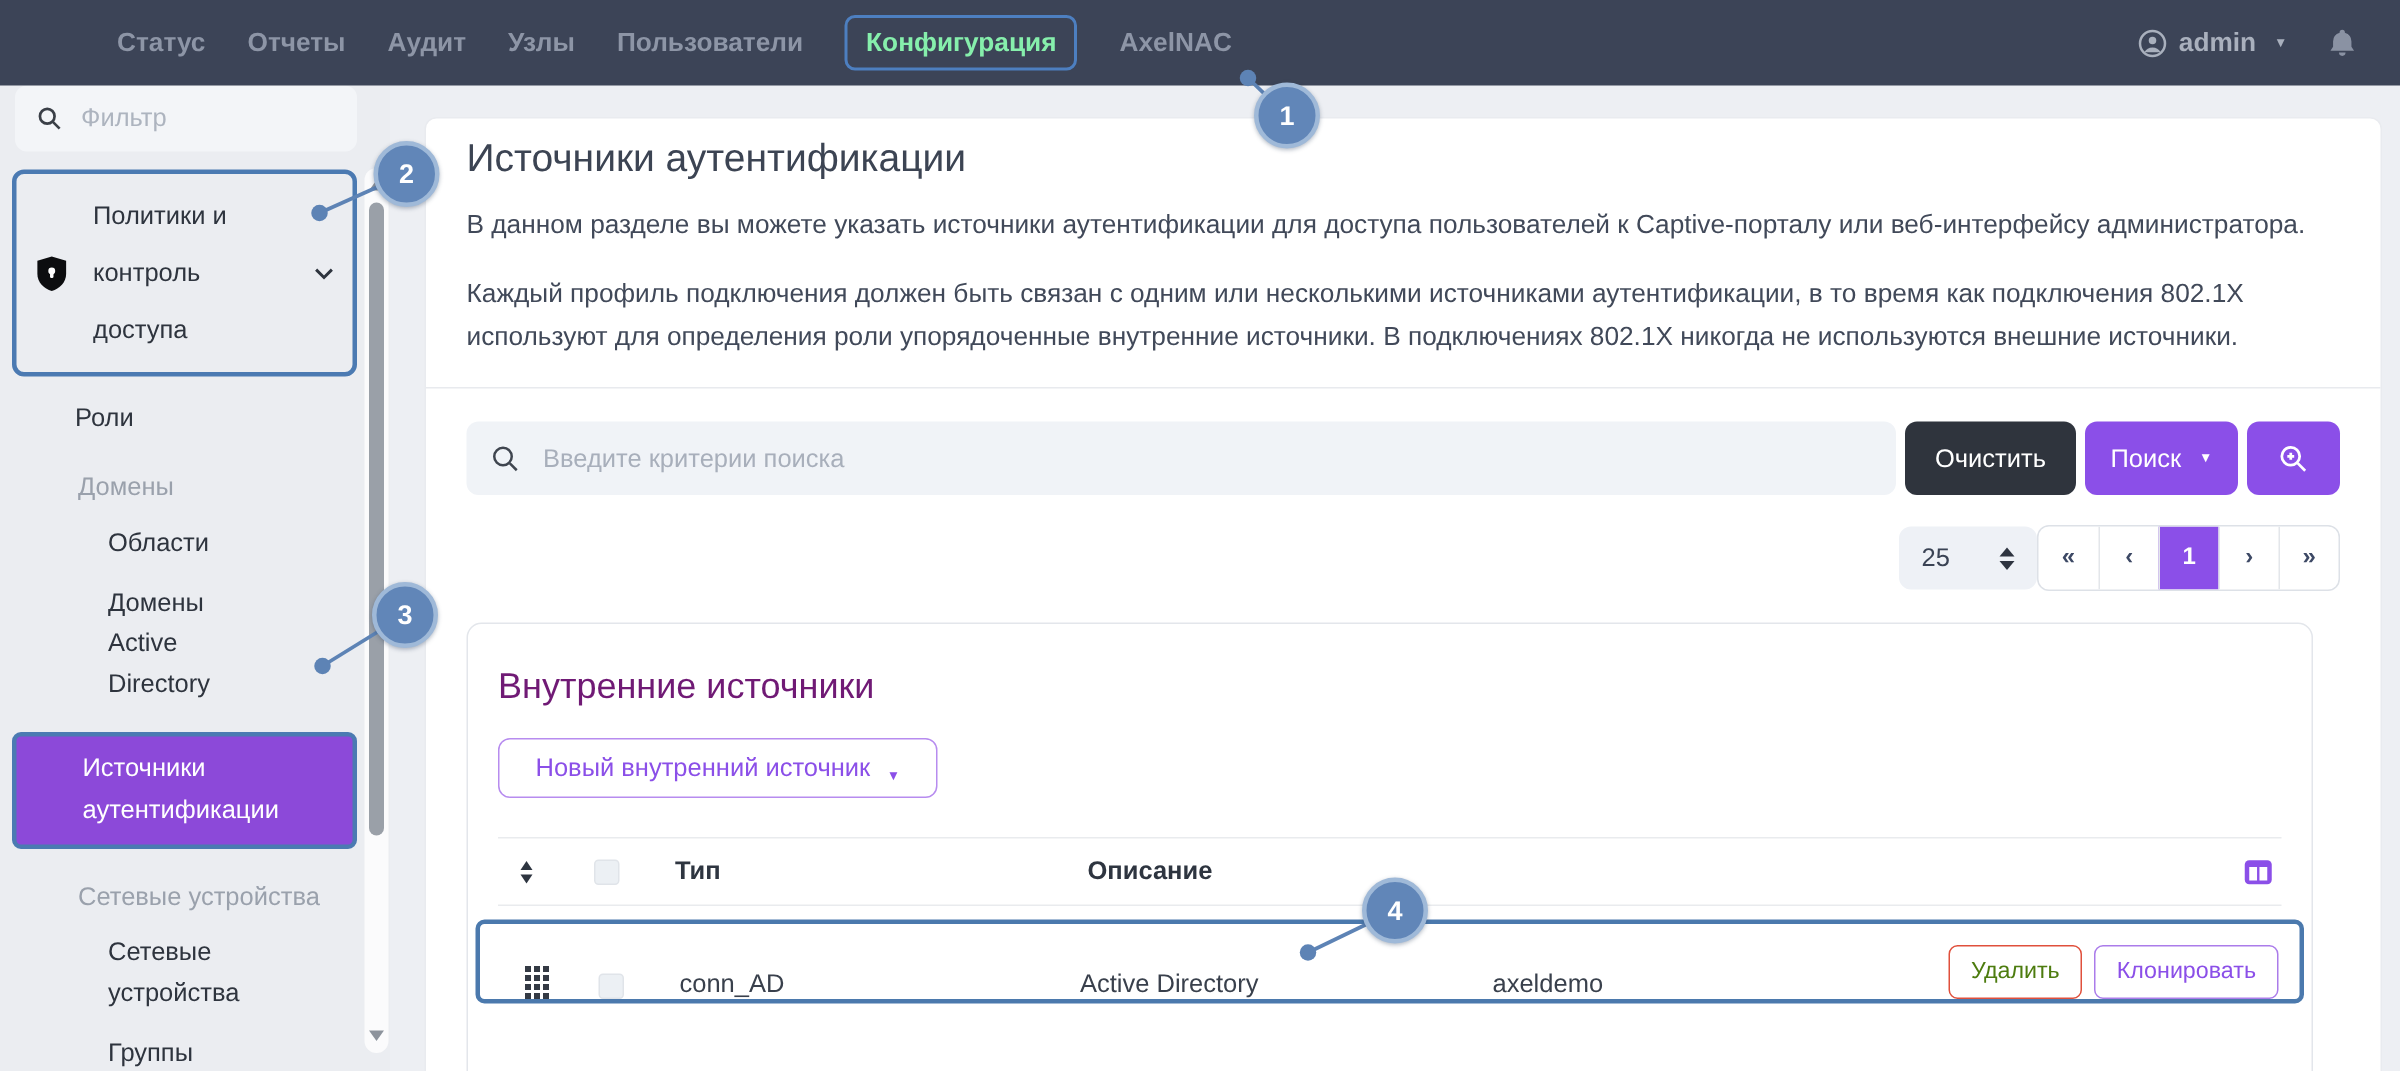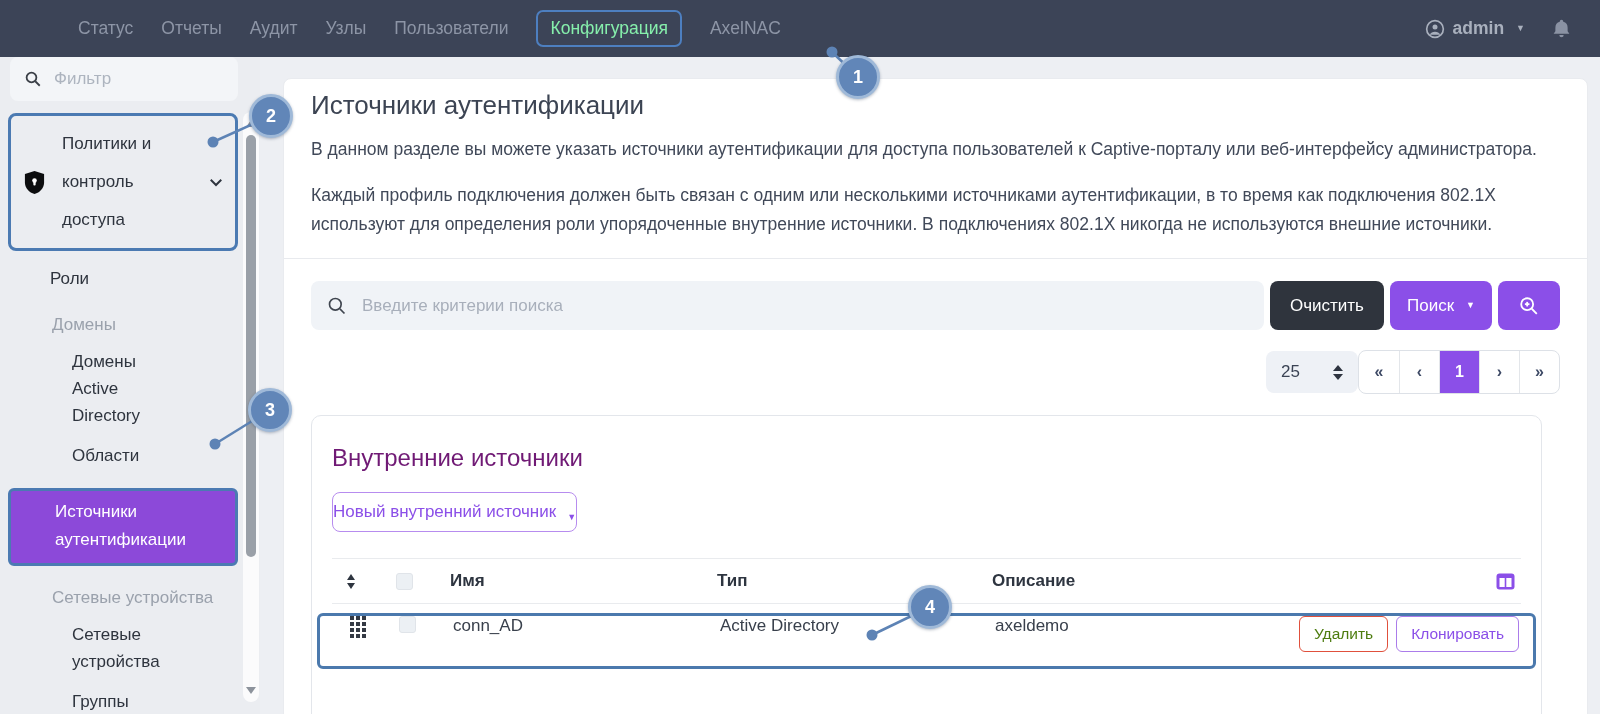--- a/index.html
+++ b/index.html
@@ -3,21 +3,21 @@
 <meta charset="utf-8">
 <style>
   * { box-sizing: border-box; margin: 0; padding: 0; }
   html,body { width:1600px; height:714px; overflow:hidden; }
   body { font-family:"Liberation Sans", sans-serif; background:#edeff3; position:relative; }
 
   
   .topbar { height:57px; background:#3c4457; display:flex; align-items:center; padding:0 28px; position:relative; z-index:5; }
   .logo { font-family:"DejaVu Sans Mono", monospace; font-weight:bold; font-size:31px; color:#ffffff; letter-spacing:1px; }
   .nav { display:flex; align-items:center; gap:28px; margin-left:50px; }
-  .nav-item { color:#8d95a6; font-size:17.5px; font-weight:400; cursor:pointer; white-space:nowrap; }
+  .nav-item { color:#8d95a6; font-size:17.5px; font-weight:700; cursor:pointer; white-space:nowrap; }
   .nav-item.active { color:#86efac; border:2.5px solid #4d7fc0; border-radius:7px; padding:6px 12px; }
   .topbar-right { margin-left:auto; display:flex; align-items:center; gap:26px; }
   .user { display:flex; align-items:center; gap:8px; color:#a9b0bd; font-weight:700; font-size:17.5px; }
   .caret { font-size:9px; line-height:1; }
   .user .caret { color:#a9b0bd; margin-left:4px; }
 
   
   .layout { position:absolute; top:57px; left:0; right:0; bottom:0; }
 
   
@@ -61,37 +61,37 @@
   .updown i { display:block; width:0; height:0; border-left:5px solid transparent; border-right:5px solid transparent; }
   .updown .u { border-bottom:6px solid #2e3440; }
   .updown .d { border-top:6px solid #2e3440; }
   .pager { display:flex; border:1px solid #dde1e7; border-radius:8px; overflow:hidden; background:#fff; }
   .pager .cell { width:40px; height:42px; display:flex; align-items:center; justify-content:center; font-size:16px; font-weight:700; color:#3d4965; border-left:1px solid #e3e6ea; cursor:pointer; }
   .pager .cell:first-child { border-left:none; }
   .pager .cell.active { background:#8b4fe8; color:#fff; }
 
   .card { margin:22px 18px 0 0; border:1px solid #e3e6eb; border-radius:10px; padding:20px; height:400px; background:#fff; }
   .card-title { font-size:24px; font-weight:500; color:#701a75; margin-top:8px; }
-  .btn-new { margin-top:20px; display:inline-flex; align-items:flex-end; gap:11px; background:#fff; border:1.5px solid #b78cef; color:#8b4fe8; border-radius:8px; padding:9px 0; font-size:17px; cursor:pointer; font-family:"Liberation Sans",sans-serif; }
+  .btn-new { margin-top:20px; display:inline-flex; align-items:flex-end; gap:11px; background:#fff; border:1.5px solid #b78cef; color:#8b4fe8; border-radius:8px; padding:9px 24px; font-size:17px; cursor:pointer; font-family:"Liberation Sans",sans-serif; }
   .btn-new .caret { color:#8b4fe8; }
 
   .table-head { margin-top:26px; display:flex; align-items:center; height:46px; border-top:1px solid #e9ebee; border-bottom:1px solid #e9ebee; font-weight:700; font-size:17px; color:#2e3540; }
   .c-drag { width:64px; padding-left:15px; display:flex; align-items:center; }
   .c-check { width:54px; display:flex; align-items:center; }
   .c-name { width:267px; }
   .c-type { width:275px; }
   .c-desc { flex:1; }
   .c-icons { display:flex; align-items:center; padding-right:6px; }
   .checkbox { width:17px; height:17px; background:#ecf0f4; border:1px solid #e0e4e9; border-radius:3px; cursor:pointer; }
   .sort-icon { display:flex; flex-direction:column; gap:3px; cursor:pointer; }
   .sort-icon i { display:block; width:0; height:0; border-left:4.5px solid transparent; border-right:4.5px solid transparent; }
   .sort-icon .u { border-bottom:6px solid #2e3540; }
   .sort-icon .d { border-top:6px solid #2e3540; }
 
-  .row-outline { margin:9px -15px 0 -15px; border:3px solid #4b79ad; border-radius:6px; height:56px; display:flex; align-items:flex-start; background:#fff; padding-left:15px; font-size:17px; color:#39404c; }
+  .row-outline { margin:9px -15px 0 -15px; border:3px solid #4b79ad; border-radius:6px; height:56px; display:flex; align-items:flex-end; background:#fff; padding-left:15px; font-size:17px; color:#39404c; }
   .grip { display:grid; grid-template-columns:repeat(3,4px); grid-auto-rows:4px; gap:2px; cursor:grab; }
   .grip i { background:#343a44; display:block; }
   .row-actions { margin-left:auto; display:flex; gap:8px; padding-right:14px; }
   .btn-del { background:#fff; border:1.5px solid #e0503c; color:#4d7c0f; border-radius:6px; padding:8px 14px; font-size:15.5px; }
   .btn-clone { background:#fff; border:1.5px solid #ab7cea; color:#8b4fe8; border-radius:6px; padding:8px 14px; font-size:15.5px; }
 
   
   .callout-lines { position:absolute; left:0; top:0; width:1600px; height:714px; pointer-events:none; z-index:40; }
   .badge { position:absolute; width:44px; height:44px; border-radius:50%; background:#6186b8; border:3px solid #9fb9d8; color:#fff; font-size:18px; font-weight:700; display:flex; align-items:center; justify-content:center; z-index:41; box-shadow:0 1px 3px rgba(40,60,90,.35); }
 </style>
@@ -153,22 +153,22 @@
       <span class="txt">Политики и контроль доступа</span>
       <span class="chev" style="display:flex;">
         <svg width="18" height="18" viewBox="0 0 24 24" fill="none" stroke="#2e343e" stroke-width="2.6">
             <path d="M5 9l7 7 7-7"></path>
           </svg>
       </span>
     </div>
 
     <div class="side-item">Роли</div>
     <div class="side-label">Домены</div>
+    <div class="side-sub">Области</div>
     <div class="side-sub" style="width:160px;">Домены Active Directory</div>
-    <div class="side-sub">Области</div>
     <div class="side-active">Источники аутентификации</div>
     <div class="side-label" style="margin-top:22px;">Сетевые устройства</div>
     <div class="side-sub" style="width:160px;">Сетевые устройства</div>
     <div class="side-sub" style="width:170px;">Группы сетевых устройств</div>
 
     <div class="scrollbar">
       <span class="scroll-up"></span>
       <span class="scroll-thumb"></span>
       <span class="scroll-down"></span>
     </div>
@@ -234,21 +234,20 @@
       <div class="table-head">
         <div class="c-drag">
           <span class="sort-icon">
               <i class="u"></i>
               <i class="d"></i>
             </span>
         </div>
         <div class="c-check">
             <span class="checkbox"></span>
           </div>
-        <div class="c-name">Имя</div>
         <div class="c-type">Тип</div>
         <div class="c-desc">Описание</div>
         <div class="c-icons">
           <span style="display:flex;cursor:pointer;">
             <svg width="19" height="17" viewBox="0 0 19 17">
               <rect x="0.5" y="0.5" width="18" height="16" rx="3" fill="#8b4fe8"></rect>
               <rect x="3.5" y="5" width="5.2" height="9" fill="#ffffff"></rect>
               <rect x="10.3" y="5" width="5.2" height="9" fill="#ffffff"></rect>
             </svg>
           </span>

